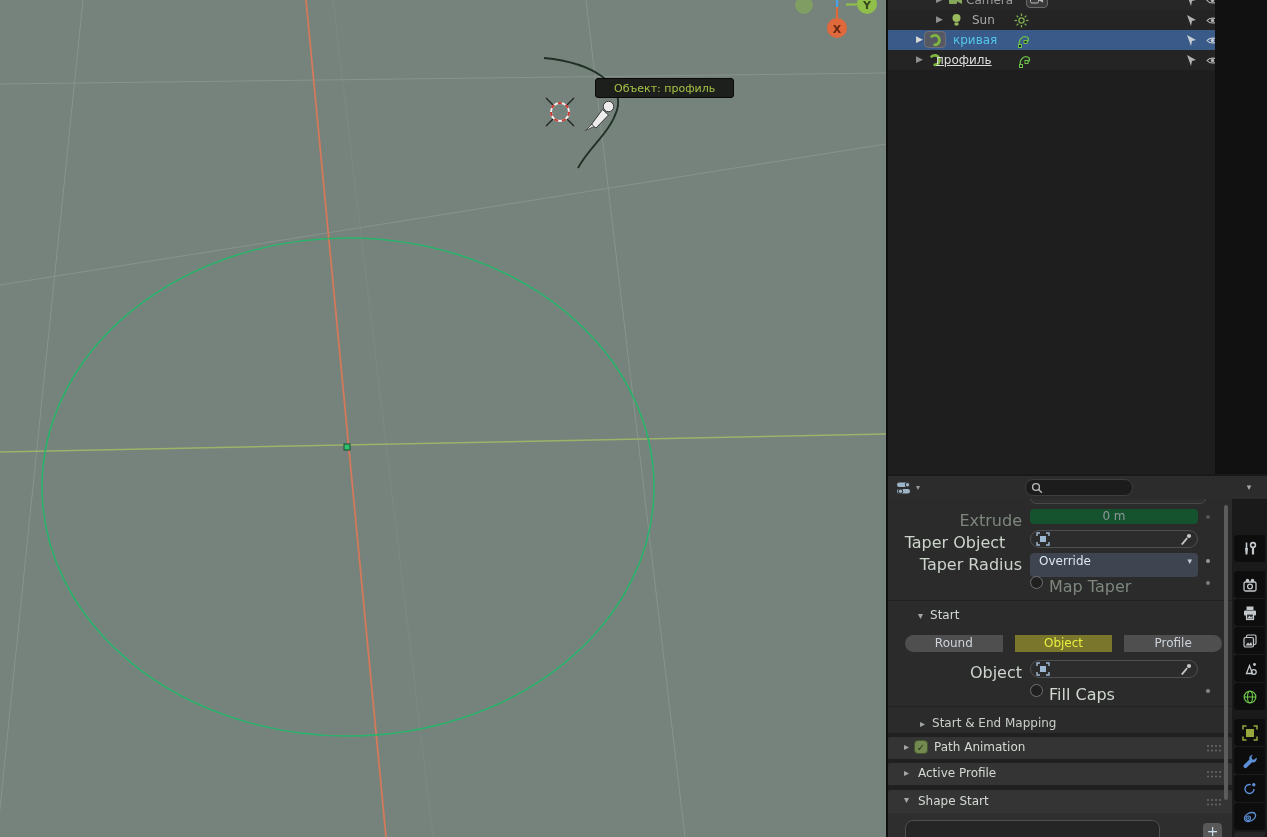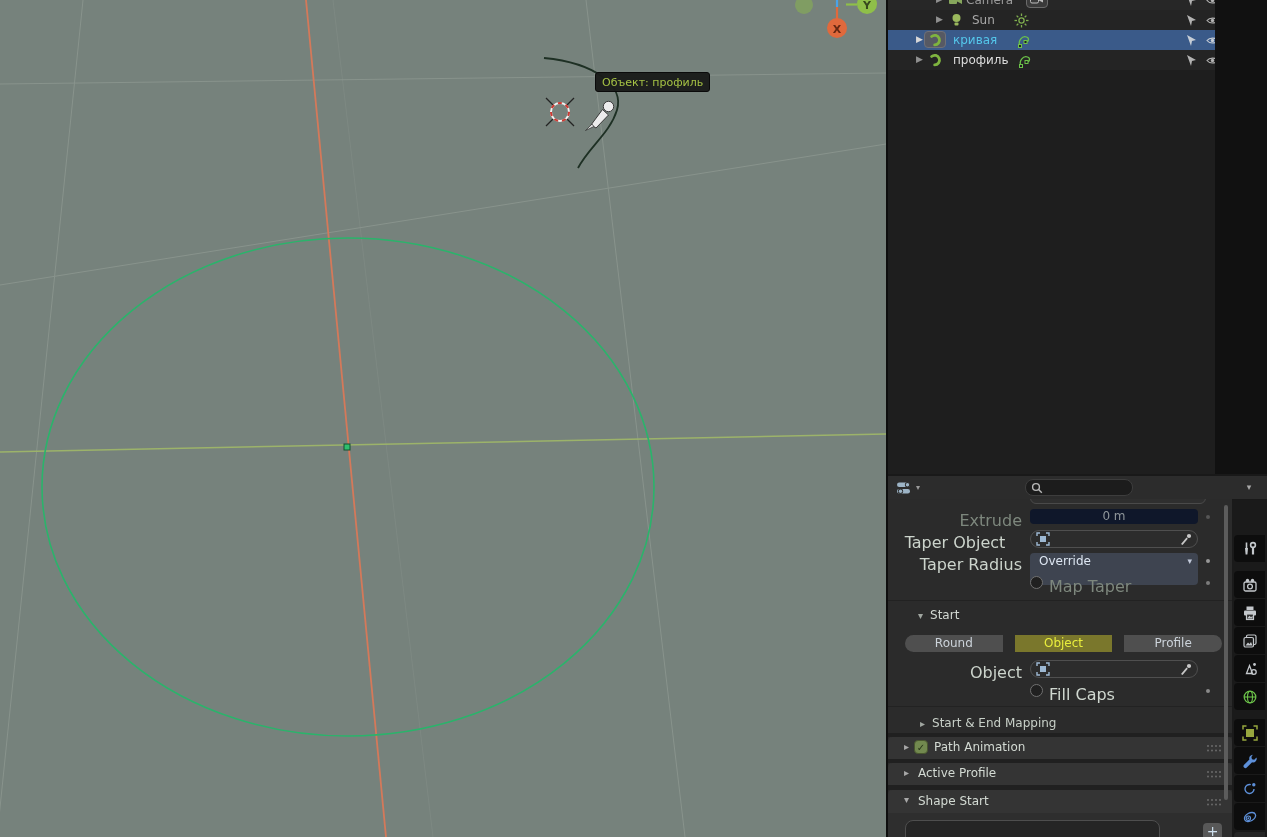--- a/index.html
+++ b/index.html
@@ -4,23 +4,23 @@
 <style>
   * { margin:0; padding:0; box-sizing:border-box; }
   html,body { width:1267px; height:837px; overflow:hidden; background:#111;
     font-family:"DejaVu Sans", sans-serif; font-size:12px; }
   .stage { position:relative; width:1267px; height:837px; }
 
   
   .viewport { position:absolute; left:0; top:0; width:886px; height:837px;
     background:#76827c; overflow:hidden; }
   .vp-divider { position:absolute; left:886px; top:0; width:2px; height:837px; background:#0e0e0e; }
-  .tooltip { position:absolute; left:595px; top:72px; height:20px;
+  .tooltip { position:absolute; left:595px; top:78px; height:20px;
     background:rgba(25,27,25,0.96); border:1px solid #0a0a0a; border-radius:3px;
-    color:#a5c244; font-size:11px; line-height:17px; padding:1px 6px; white-space:nowrap; }
+    color:#a5c244; font-size:11px; line-height:17px; padding:1px 18px; white-space:nowrap; }
 
   
   .outliner { position:absolute; left:888px; top:0; width:327px; height:474px;
     background:#1e1e1e; overflow:hidden; }
   .ol-row { position:absolute; left:0; width:379px; height:20px; }
   .ol-row .tri { position:absolute; top:4px; font-size:9px; color:#909090; }
   .ol-label { position:absolute; top:3px; font-size:12px; color:#c8c8c8; }
   .indent-line { position:absolute; left:33px; top:0; width:1px; height:30px; background:#3a3a3a; }
   .icon-abs { position:absolute; }
   .icon-box { position:absolute; width:22px; height:17px; top:1px;
@@ -34,26 +34,26 @@
   .ed-type-btn { position:absolute; left:8px; top:3px; width:32px; height:17px; display:flex; align-items:center; gap:2px; }
   .search-box { position:absolute; left:137px; top:3px; width:108px; height:17px;
     background:#1c1c1c; border:1px solid #3d3d3d; border-radius:8px; display:flex; align-items:center; padding-left:5px; }
   .hdr-chev { position:absolute; left:352px; top:3px; width:18px; height:17px;
     color:#a8a8a8; font-size:9px; text-align:center; line-height:17px; }
 
   .props-content { position:absolute; left:0; top:25px; width:344px; height:338px;
     background:#2b2b2b; overflow:hidden; }
   .flabel { position:absolute; left:0; width:134px; text-align:right; color:#ccd4cc; font-size:16px; }
   .flabel.dis { color:#7d877d; }
-  .num-field { position:absolute; left:142px; width:168px; background:#0f172a; border-radius:4px;
+  .num-field { position:absolute; left:142px; width:168px; background:#14532d; border-radius:4px;
     color:#8f969a; text-align:center; font-size:12px; }
   .obj-field { position:absolute; left:142px; width:168px; height:18px; background:#2c2c2c;
     border:1px solid #4f4f4f; border-radius:9px; display:flex; align-items:center; padding:0 5px; }
   .obj-field .spacer { flex:1; }
-  .dropdown { position:absolute; left:142px; width:168px; height:32px; background:#3e4450;
+  .dropdown { position:absolute; left:142px; width:168px; height:24px; background:#3e4450;
     border-radius:4px; color:#dde6f2; font-size:12px; line-height:16px; padding-left:9px; }
   .dropdown .dchev { position:absolute; right:6px; top:0; font-size:9px; color:#c2cada; line-height:16px; }
   .chkcircle { position:absolute; width:13px; height:13px; border-radius:50%;
     background:#202020; border:1px solid #707070; }
   .anim-dot { position:absolute; left:318px; width:4px; height:4px; border-radius:50%; }
   .sep { position:absolute; left:0; width:344px; height:1px; background:#222; }
   .sub-hdr { position:absolute; color:#d2d8d2; font-size:12px; }
   .sub-hdr .chev { color:#a0a6a0; font-size:10px; margin-right:7px; }
   .segmented { position:absolute; left:17px; top:136px; width:317px; height:17px;
     display:flex; gap:12px; border-radius:9px; overflow:hidden; }
@@ -241,21 +241,21 @@
           <circle cx="6.5" cy="7.5" r="2.2" fill="none" stroke="#c6cdd6" stroke-width="1.2"></circle>
           <rect x="3" y="1.5" width="4" height="2" fill="#c6cdd6"></rect>
         </svg>
     </div>
 
     <div class="ol-row" style="top:50px; background:#242424;">
       <span class="tri" style="left:28px;">▶</span>
       <svg class="icon-abs" style="left:40px; top:3px;" width="14" height="14">
         <path d="M5 11.5 A4.8 4.8 0 1 0 5 2.5" fill="none" stroke="#7fb43f" stroke-width="2.8" stroke-linecap="round" transform="rotate(-20 7 7)"></path>
       </svg>
-      <span class="ol-label" style="left:65px; color:#dcdcdc;">профиль</span>
+      <span class="ol-label" style="left:48px; color:#dcdcdc;text-decoration:underline;">профиль</span>
       <svg class="icon-abs" style="left:129px; top:3px;" width="16" height="15">
         <path d="M4,13 C1.5,8 6,2.5 10.5,4 C13.5,5 13,9 9.5,9" fill="none" stroke="#6cc24a" stroke-width="1.3"></path>
         <rect x="2.5" y="11.5" width="3" height="3" fill="#1e1e1e" stroke="#6cc24a"></rect>
         <rect x="8" y="7.5" width="3" height="3" fill="#1e1e1e" stroke="#6cc24a"></rect>
       </svg>
       <svg class="r-ico" style="left:297px;">
           <path d="M2 1 L11 6 L7 7 L6 12 Z" fill="#b2b2b2"></path>
         </svg>
       <svg class="r-ico" style="left:318px;">
           <path d="M1 6.5 C3.5 3.2 9.5 3.2 12 6.5 C9.5 9.8 3.5 9.8 1 6.5 Z" fill="none" stroke="#b2b2b2" stroke-width="1.2"></path>

